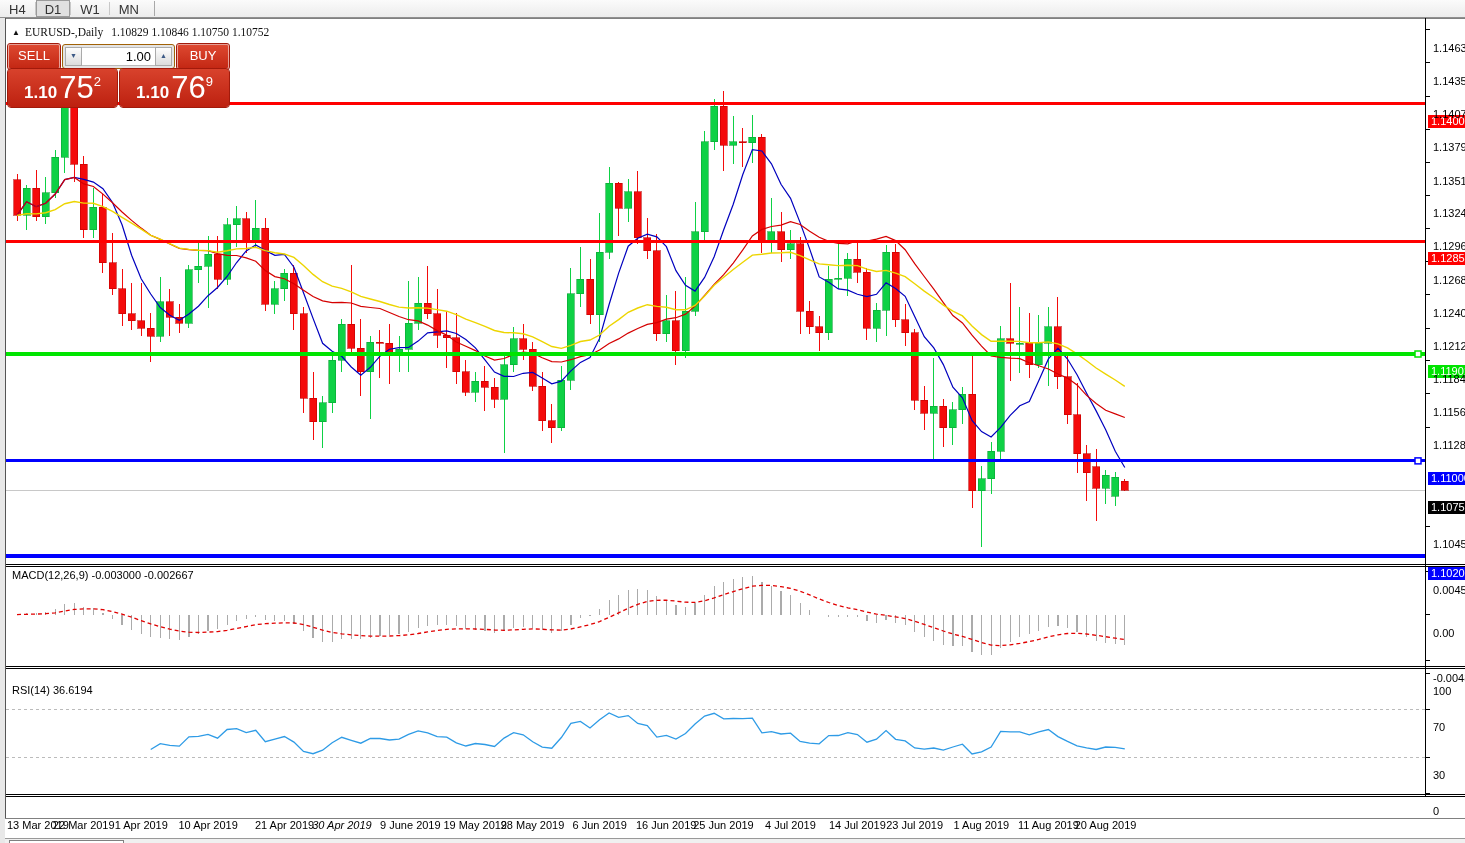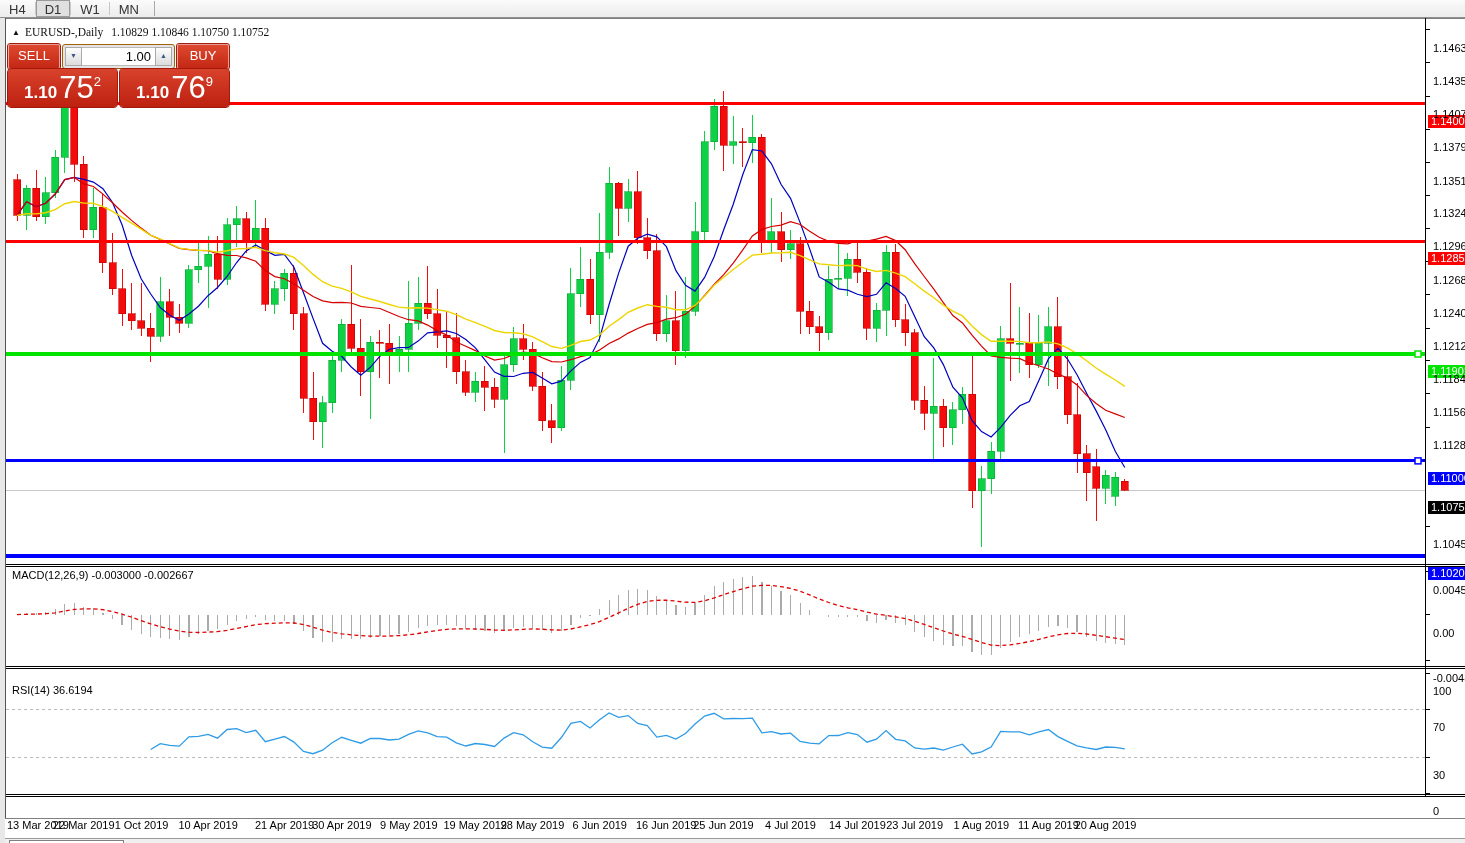--- a/index.html
+++ b/index.html
@@ -532,25 +532,25 @@
         <div class="ytick" style="top: 608.635px;">0.00</div>
         <div class="ytick" style="top: 654.049px;">-0.004806</div>
         <div class="ytick" style="top: 667px;">100</div>
         <div class="ytick" style="top: 703px;">70</div>
         <div class="ytick" style="top: 751px;">30</div>
         <div class="ytick" style="top: 787px;">0</div>
       </div>
     <div id="date-axis">
         <div class="dtick" style="left: 2px;">13 Mar 2019</div>
         <div class="dtick" style="left: 47.85px;">22 Mar 2019</div>
-        <div class="dtick" style="left: 109.65px;">1 Oct 2019</div>
+        <div class="dtick" style="left: 109.65px;">1 Apr 2019</div>
         <div class="dtick" style="left: 173.5px;">10 Apr 2019</div>
         <div class="dtick" style="left: 249.9px;">21 Apr 2019</div>
-        <div class="dtick" style="left: 307.2px;">30 Apr 2019</div>
-        <div class="dtick" style="left: 375.05px;">9 May 2019</div>
+        <div class="dtick" style="left: 307.2px; font-style: italic;">30 Apr 2019</div>
+        <div class="dtick" style="left: 375.05px;">9 June 2019</div>
         <div class="dtick" style="left: 438.4px;">19 May 2019</div>
         <div class="dtick" style="left: 495.7px;">28 May 2019</div>
         <div class="dtick" style="left: 567.55px;">6 Jun 2019</div>
         <div class="dtick" style="left: 630.9px;">16 Jun 2019</div>
         <div class="dtick" style="left: 688.2px;">25 Jun 2019</div>
         <div class="dtick" style="left: 760.05px;">4 Jul 2019</div>
         <div class="dtick" style="left: 823.9px;">14 Jul 2019</div>
         <div class="dtick" style="left: 881.2px;">23 Jul 2019</div>
         <div class="dtick" style="left: 948.55px;">1 Aug 2019</div>
         <div class="dtick" style="left: 1012.9px;">11 Aug 2019</div>

